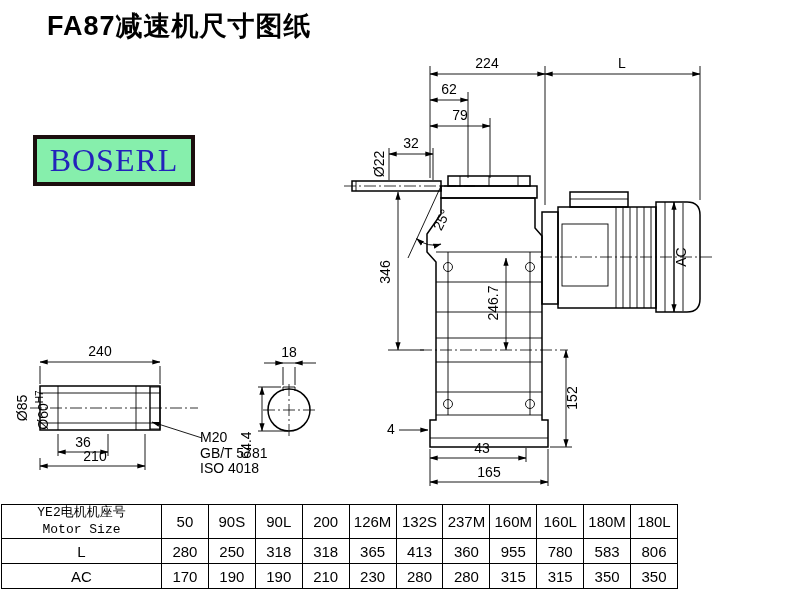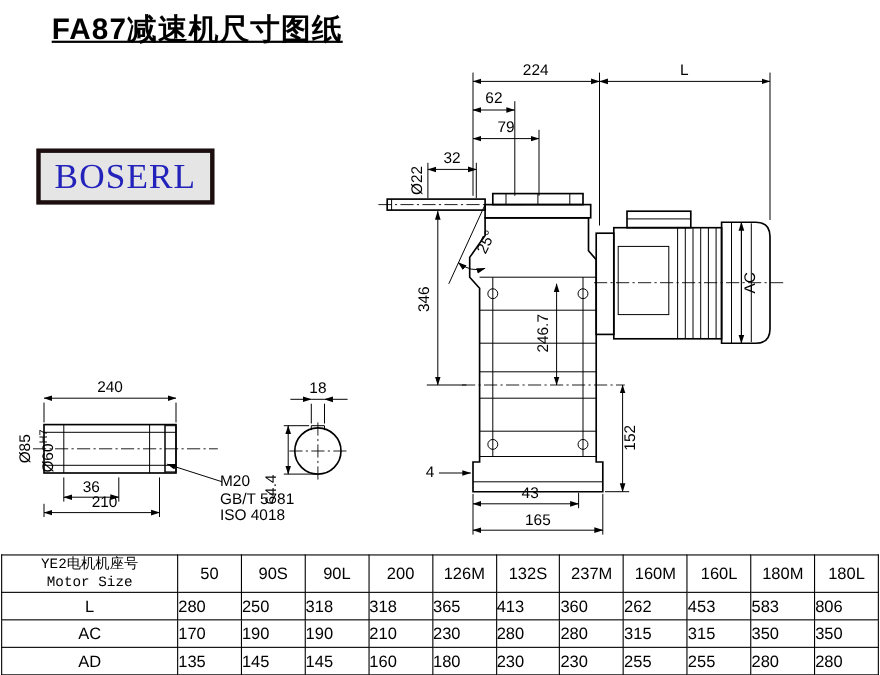--- a/index.html
+++ b/index.html
@@ -2,37 +2,37 @@
 <html><head>
 <meta charset="utf-8">
 <style>
   html,body{margin:0;padding:0;}
   body{
     width:800px;height:614px;position:relative;overflow:hidden;
     background:#fff;font-family:"Liberation Sans",sans-serif;color:#000;
   }
   .title{
     position:absolute;left:47px;top:8px;font-size:27px;font-weight:bold;
-    letter-spacing:1px;white-space:nowrap;text-decoration:underline;
+    letter-spacing:1px;white-space:nowrap;
   }
   .logo{
     position:absolute;left:33px;top:135px;width:154px;height:43px;
-    border:4px solid #1c0e0e;background:#e5e5e5;display:flex;align-items:center;
+    border:4px solid #1c0e0e;background:#86efac;display:flex;align-items:center;
     justify-content:center;font-family:"Liberation Serif",serif;font-size:32px;
     color:#2323bb;letter-spacing:1px;
   }
   svg.drawing{position:absolute;left:0;top:0;}
   svg .o{fill:none;stroke:#000;stroke-width:1.5;}
   svg .t{fill:none;stroke:#000;stroke-width:0.9;}
   svg .c{fill:none;stroke:#000;stroke-width:0.8;stroke-dasharray:12 3 2 3;}
   svg text{font-family:"Liberation Sans",sans-serif;font-size:14px;fill:#000;}
   svg text.nt{font-size:14px;}
   table.dim-table{
-    position:absolute;left:1px;top:504px;width:798px;border-collapse:collapse;
-    table-layout:fixed;font-size:15px;
+    position:absolute;left:1px;top:504px;width:677px;border-collapse:collapse;
+    table-layout:fixed;text-align:center;font-size:15px;
   }
   .dim-table td,.dim-table th{border:1px solid #000;font-weight:normal;padding:0;height:24px;}
   .dim-table tr.hdr th{height:33px;}
   .hcell{font-family:"Liberation Mono",monospace;font-size:13px;line-height:1.25;}
 </style>
 </head>
 <body>
 
 <div class="title">FA87减速机尺寸图纸</div>
 
@@ -257,47 +257,33 @@
   </tr>
   <tr>
     <th>L</th>
     <td>280</td>
     <td>250</td>
     <td>318</td>
     <td>318</td>
     <td>365</td>
     <td>413</td>
     <td>360</td>
-    <td>262</td>
-    <td>453</td>
+    <td>955</td>
+    <td>780</td>
     <td>583</td>
     <td>806</td>
   </tr>
   <tr>
     <th>AC</th>
     <td>170</td>
     <td>190</td>
     <td>190</td>
     <td>210</td>
     <td>230</td>
     <td>280</td>
     <td>280</td>
     <td>315</td>
     <td>315</td>
     <td>350</td>
     <td>350</td>
   </tr>
-  <tr>
-    <th>AD</th>
-    <td>135</td>
-    <td>145</td>
-    <td>145</td>
-    <td>160</td>
-    <td>180</td>
-    <td>230</td>
-    <td>230</td>
-    <td>255</td>
-    <td>255</td>
-    <td>280</td>
-    <td>280</td>
-  </tr>
 </tbody>
   </table>
 
 </body></html>

